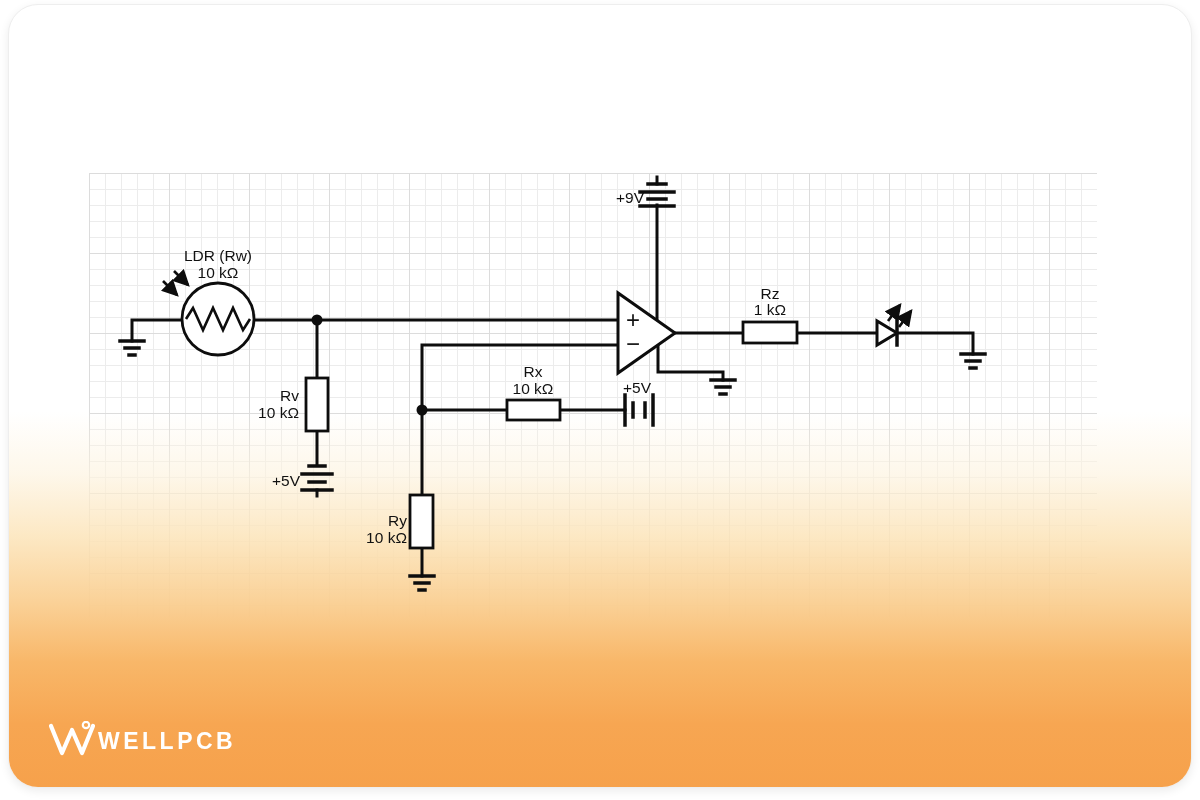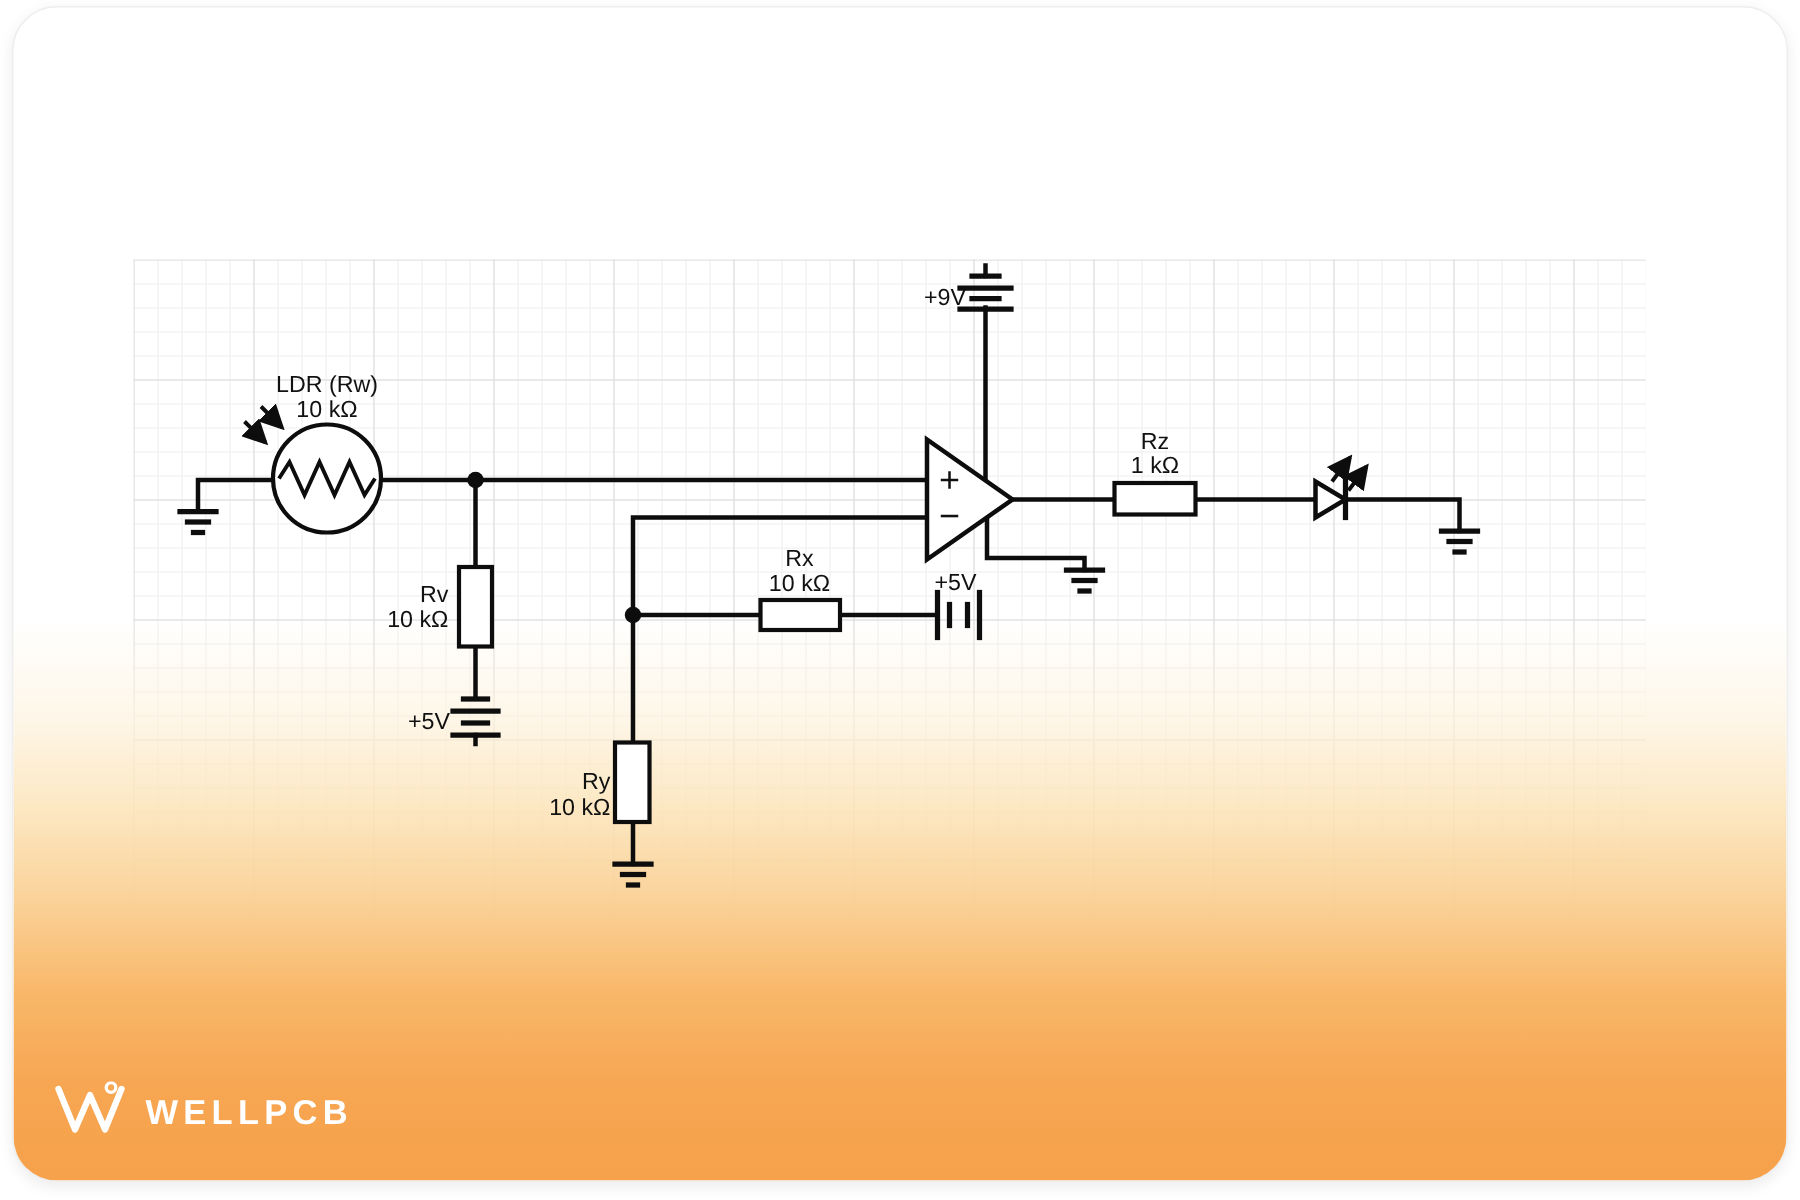--- a/index.html
+++ b/index.html
@@ -40,22 +40,22 @@
   .wire{stroke:var(--line);stroke-width:3;fill:none;stroke-linecap:square;}
   .plate{stroke:var(--line);stroke-width:3.5;fill:none;stroke-linecap:square;}
   .sym{stroke:var(--line);stroke-width:2.8;fill:#ffffff;}
   .zig{stroke:var(--line);stroke-width:2.6;fill:none;stroke-linejoin:miter;}
   .gnd{stroke:var(--line);stroke-width:3.5;fill:none;stroke-linecap:square;}
   .ray{stroke:var(--line);stroke-width:2.6;fill:none;}
   .dot{fill:var(--line);}
   text.lbl{font-family:"Liberation Sans",sans-serif;font-size:15.5px;fill:#111111;}
   text.sign{font-family:"Liberation Sans",sans-serif;font-size:24px;fill:#111111;}
   .logo{
-    position:absolute;left:36px;top:718px;height:42px;
-    display:flex;align-items:center;gap:11px;
+    position:absolute;left:48px;top:718px;height:42px;
+    display:flex;align-items:center;
   }
   .logo .wordmark{
     color:#ffffff;font-weight:bold;font-size:23px;letter-spacing:3.5px;
     line-height:1;padding-top:4px;
   }
 </style>
 </head>
 <body>
 
 <div class="card">

